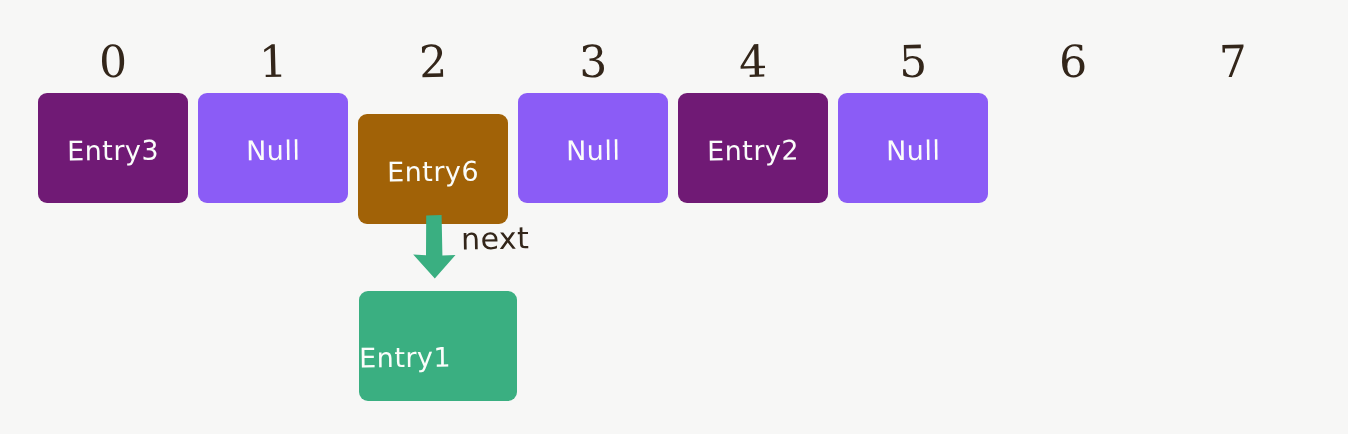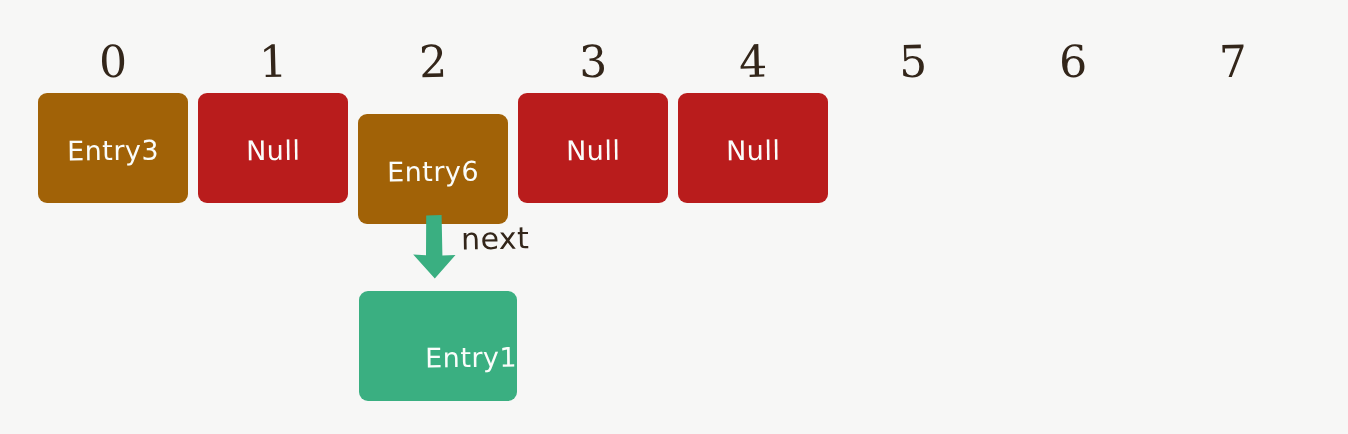--- a/index.html
+++ b/index.html
@@ -61,22 +61,22 @@
     width: 150px;
     height: 110px;
     margin-right: 10px;
     border-radius: 9px;
     display: flex;
     align-items: center;
     justify-content: center;
     box-sizing: border-box;
   }
   .bucket:last-child { margin-right: 0; }
-  .bucket.green  { background: #a16207; }
-  .bucket.orange { background: #b91c1c; }
+  .bucket.green  { background: #701a75; }
+  .bucket.orange { background: #8b5cf6; }
   .bucket.red    { background: #a16207; margin-top: 21px; }
 
   .bucket-label {
     font-family: "DejaVu Sans", sans-serif;
     font-size: 27px;
     line-height: 30px;
     color: #fbfdfb;
     font-weight: 400;
     letter-spacing: 0.5px;
     transform: rotate(-0.6deg) translateY(3px);
@@ -87,21 +87,21 @@
   .chain-node {
     position: absolute;
     left: 359px;
     top: 291px;
     width: 158px;
     height: 110px;
     background: #3aaf81;
     border-radius: 9px;
     display: flex;
     align-items: center;
-    justify-content: flex-end;
+    justify-content: flex-start;
     box-sizing: border-box;
   }
   .chain-node .bucket-label {
     transform: rotate(-0.6deg) translateY(12px);
   }
 
   
   .next-arrow {
     position: absolute;
     left: 408px;
@@ -163,20 +163,23 @@
     </div>
     <div class="bucket orange">
       <span class="bucket-label">Null</span>
     </div>
     <div class="bucket red">
       <span class="bucket-label">Entry6</span>
     </div>
     <div class="bucket orange">
       <span class="bucket-label">Null</span>
     </div>
+    <div class="bucket green">
+      <span class="bucket-label">Entry2</span>
+    </div>
     <div class="bucket orange">
       <span class="bucket-label">Null</span>
     </div>
   </div>
 
   <div class="next-arrow">
     <svg width="52" height="68" viewBox="0 0 52 68" xmlns="http://www.w3.org/2000/svg">
       <path d="M18.2 2.4 L33.6 2.0 L34.4 42.5 L47.5 42.0 L26.8 65.6 L5.2 41.6 L18.0 42.2 Z" fill="#3aaf81"></path>
     </svg>
   </div>

